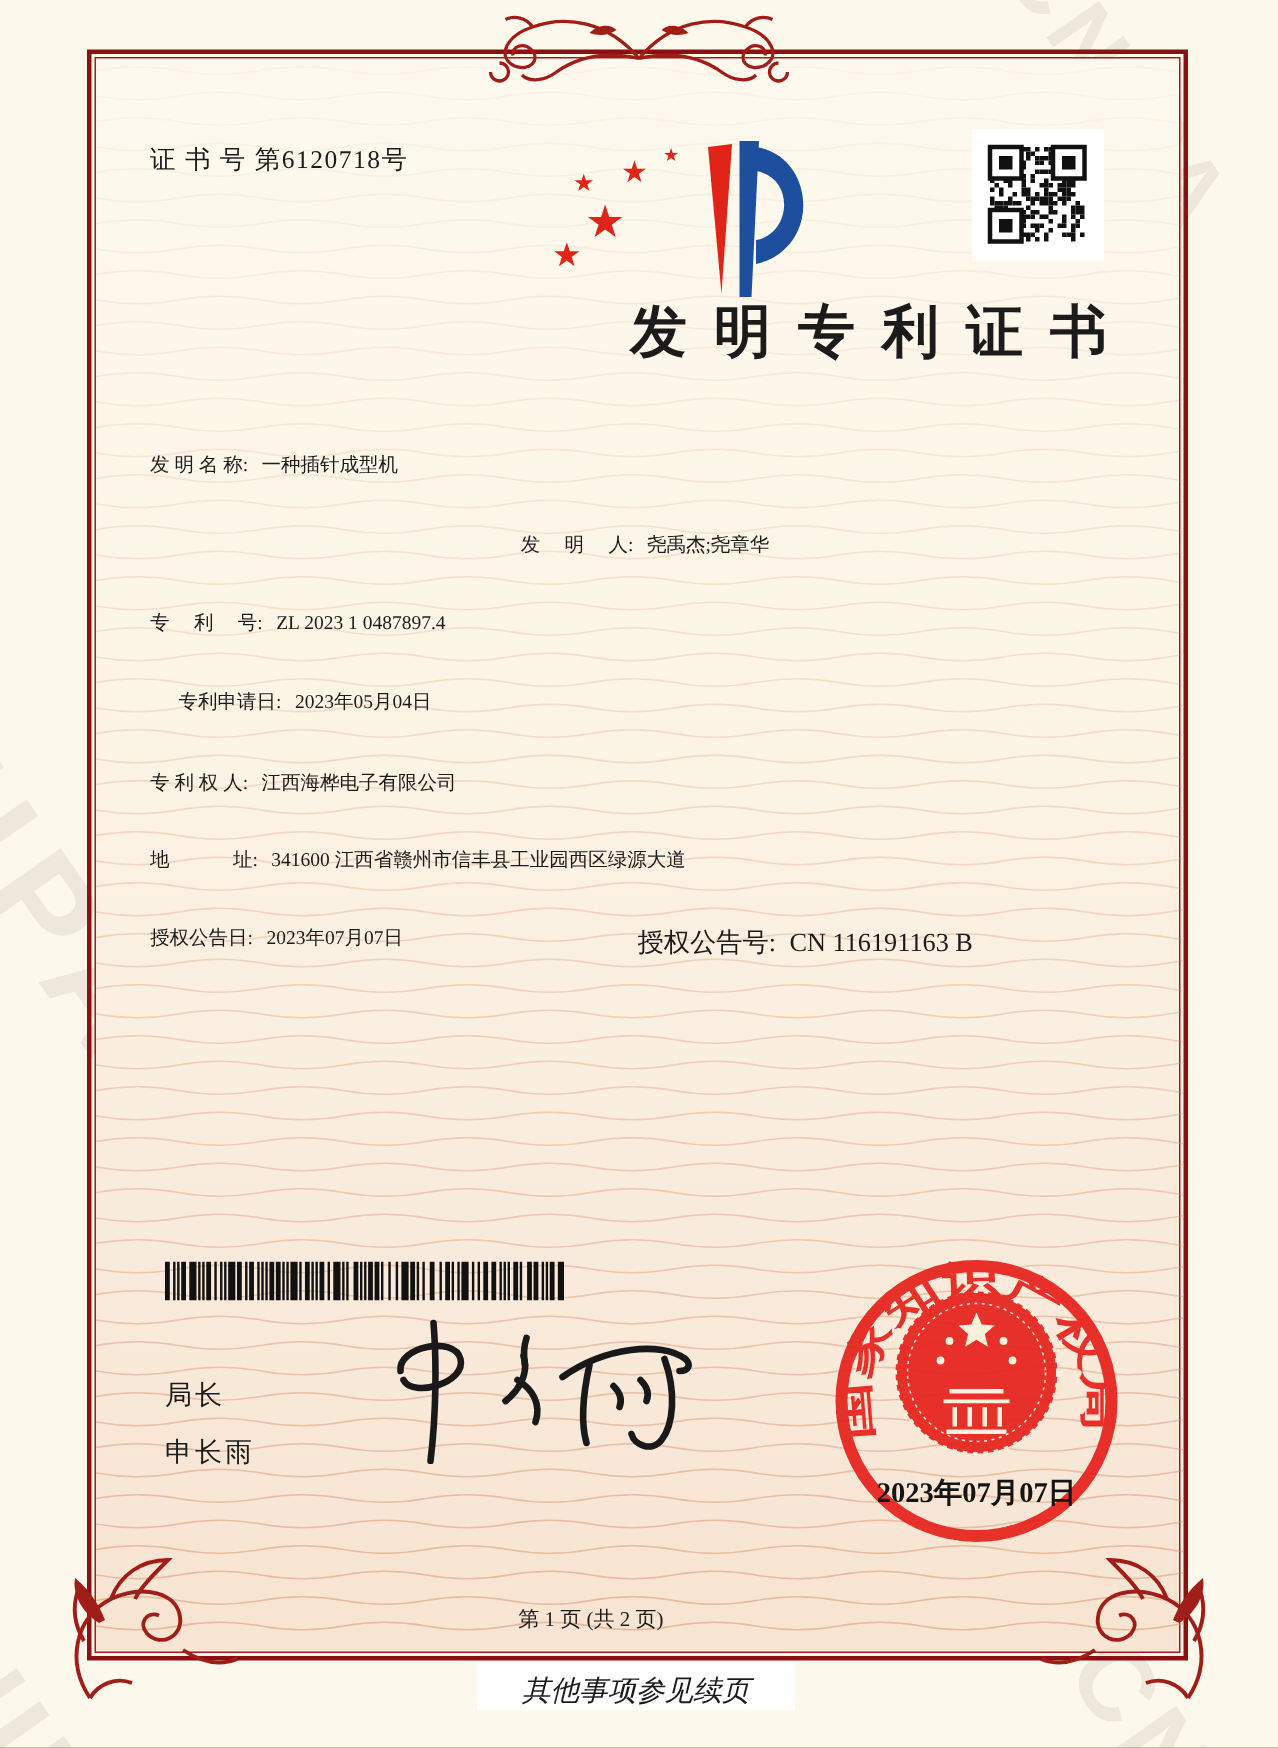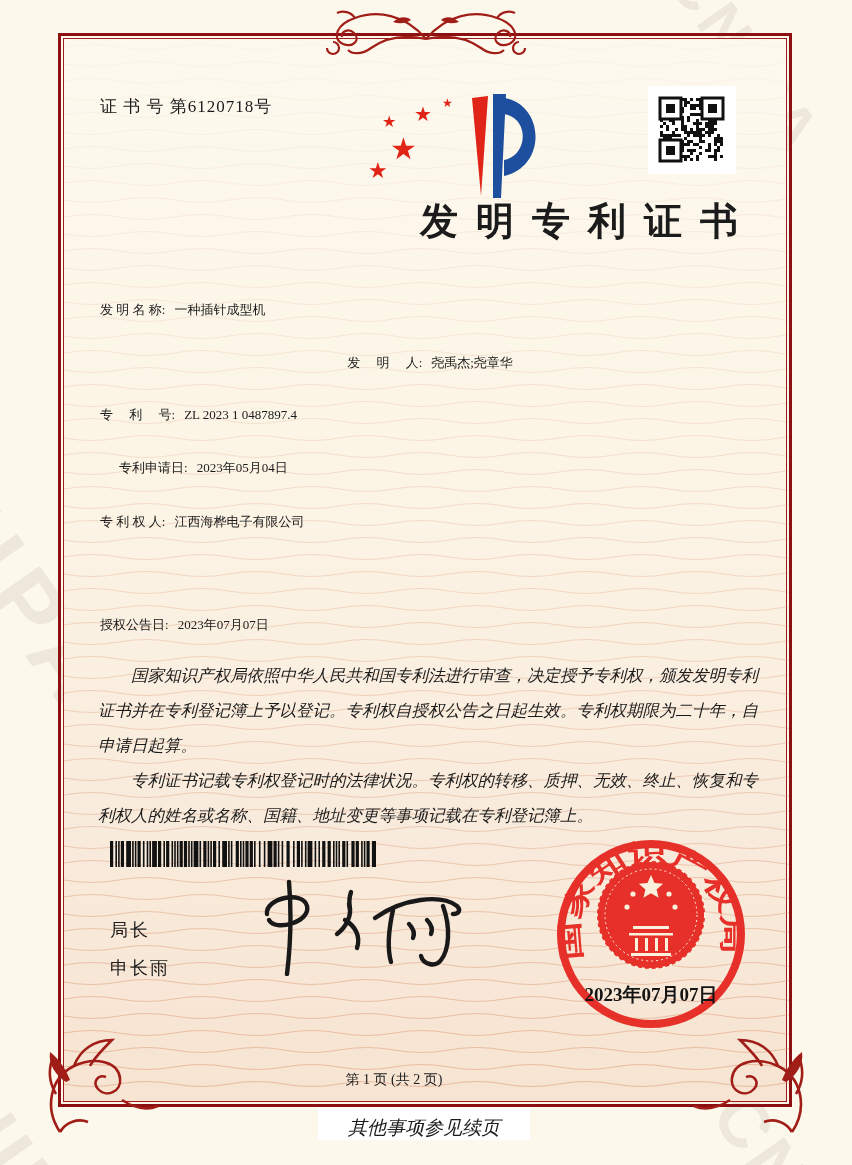--- a/index.html
+++ b/index.html
@@ -314,28 +314,30 @@
   </div>
   <div class="field-row" style="top:406px;">
     <span class="field-label">专　 利　 号:</span><span class="field-value">ZL 2023 1 0487897.4</span>
   </div>
   <div class="field-row" style="top:459px;margin-left:19px;">
     <span class="field-label">专利申请日:</span><span class="field-value">2023年05月04日</span>
   </div>
   <div class="field-row" style="top:513px;">
     <span class="field-label">专 利 权 人:</span><span class="field-value">江西海桦电子有限公司</span>
   </div>
+  <div class="field-row" style="top:564px;">
+    <span class="field-label">地　　　 址:</span><span class="field-value">341600 江西省赣州市信丰县工业园西区绿源大道</span>
+  </div>
   <div class="field-row" style="top:616px;">
     <span class="field-label">授权公告日:</span><span class="field-value">2023年07月07日</span>
   </div>
-
-  <div class="paras">
-    <p>国家知识产权局依照中华人民共和国专利法进行审查，决定授予专利权，颁发发明专利证书并在专利登记簿上予以登记。专利权自授权公告之日起生效。专利权期限为二十年，自申请日起算。</p>
-    <p>专利证书记载专利权登记时的法律状况。专利权的转移、质押、无效、终止、恢复和专利权人的姓名或名称、国籍、地址变更等事项记载在专利登记簿上。</p>
-  </div>
+  <div class="grant-no">
+    <span class="field-label">授权公告号:</span><span class="field-value">CN 116191163 B</span>
+  </div>
+
 
   <svg id="barcode" width="266" height="26">
       <rect x="0" y="0" width="3.2" height="26" fill="#111"></rect>
       <rect x="5.4" y="0" width="1.6" height="26" fill="#111"></rect>
       <rect x="8.100000000000001" y="0" width="1.6" height="26" fill="#111"></rect>
       <rect x="10.8" y="0" width="3.2" height="26" fill="#111"></rect>
       <rect x="16.200000000000003" y="0" width="4.800000000000001" height="26" fill="#111"></rect>
       <rect x="22.1" y="0" width="1.6" height="26" fill="#111"></rect>
       <rect x="24.8" y="0" width="1.6" height="26" fill="#111"></rect>
       <rect x="27.5" y="0" width="3.2" height="26" fill="#111"></rect>

